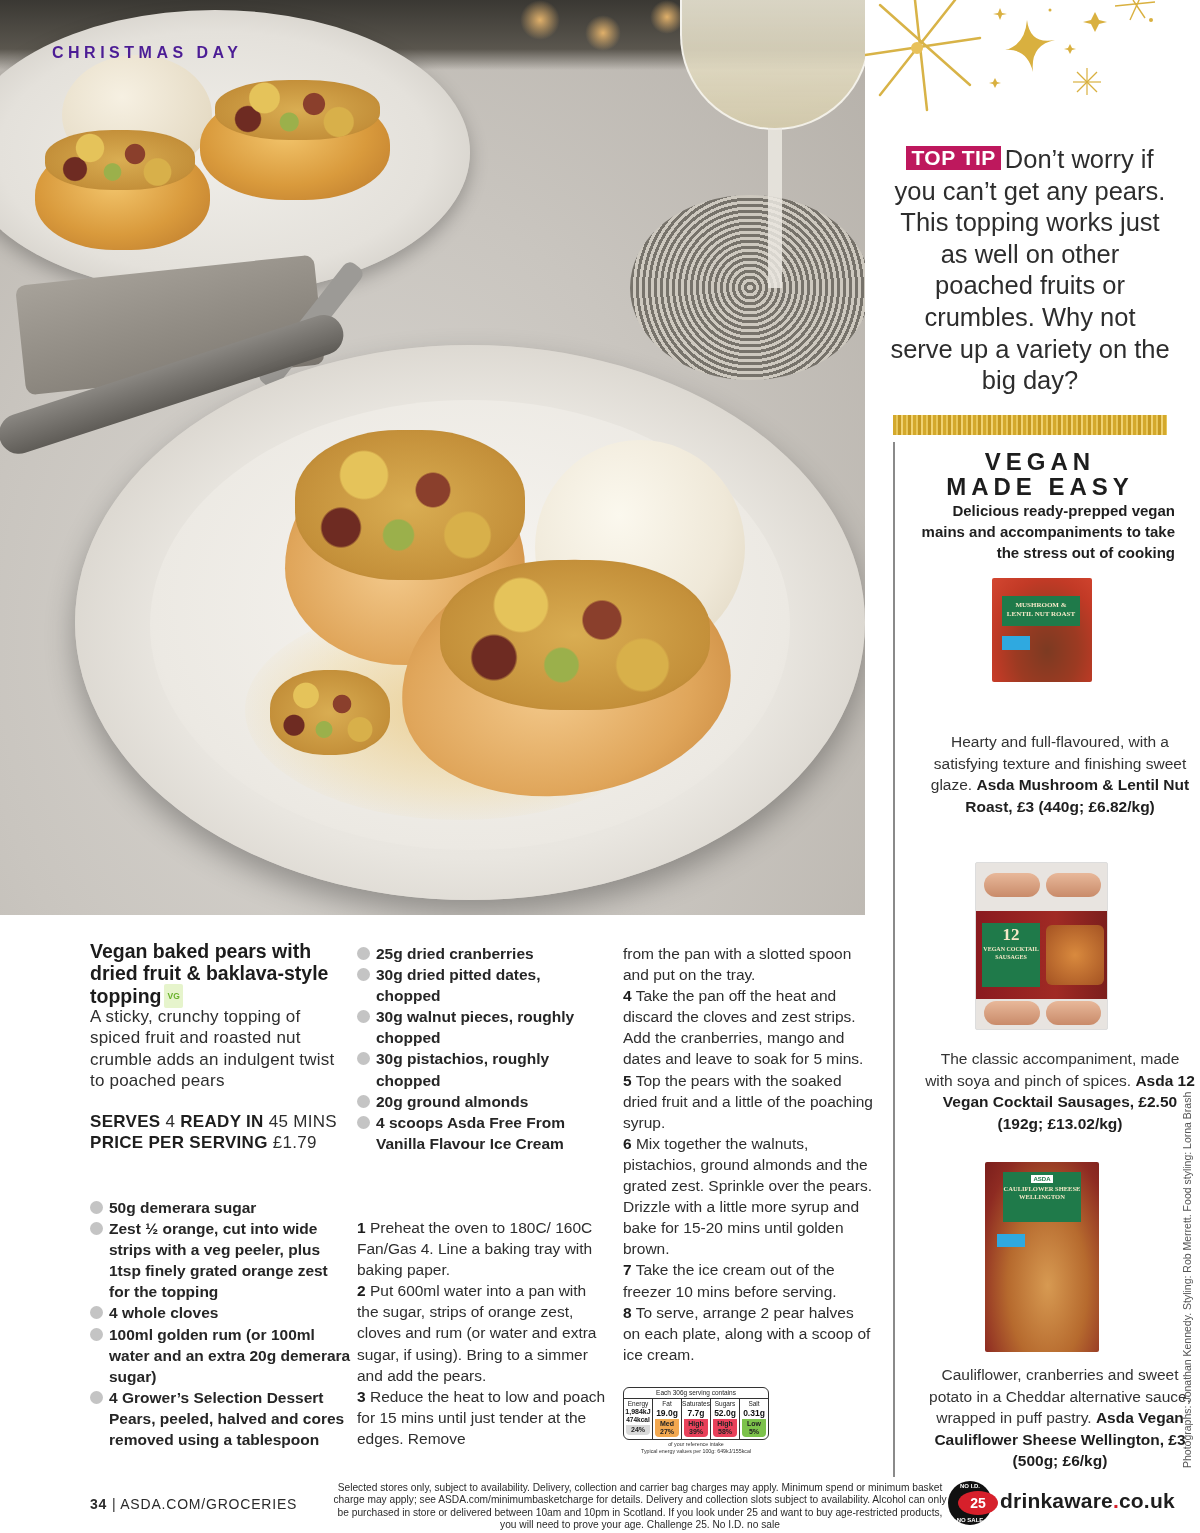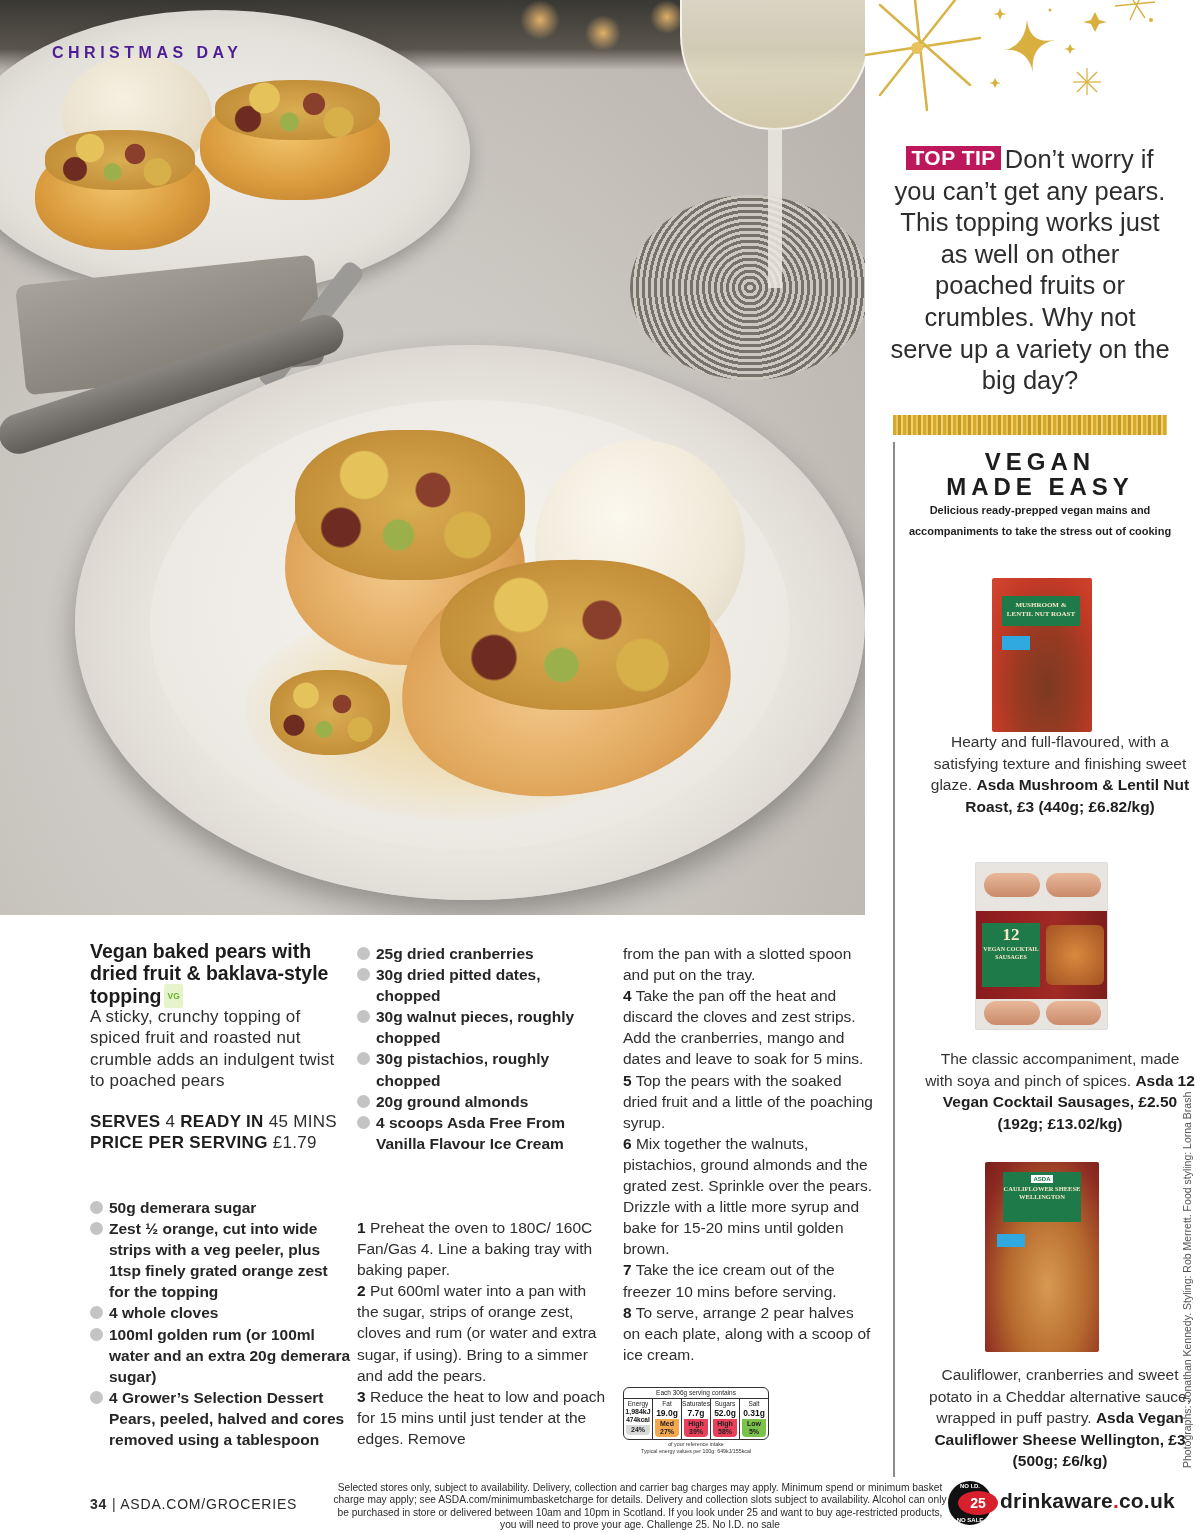--- a/index.html
+++ b/index.html
@@ -59,29 +59,29 @@
 
   
   .tip { position:absolute; left:890px; top:144px; width:280px; text-align:center; font-size:25.5px; line-height:31.6px; color:#2d2d2d; }
   .tip-badge { display:inline-block; background:#be185d; color:#fff; font-weight:700; font-size:21px; line-height:24px; padding:0 5px; margin-right:4px; vertical-align:3px; letter-spacing:.5px; }
   .gold-bar { position:absolute; left:893px; top:415px; width:274px; height:20px;
     background: repeating-linear-gradient(90deg, #d4a92c 0 3px, #e8c75a 3px 5px, #c69a22 5px 8px, #f0d272 8px 10px); }
   .side-rule { position:absolute; left:893px; top:442px; width:2px; height:1035px; background:#8a8a8a; }
 
   
   .vme-title { position:absolute; left:900px; top:449px; width:280px; text-align:center; font-size:24px; line-height:25px; font-weight:700; letter-spacing:5px; color:#1d1d1d; }
-  .vme-sub { position:absolute; left:905px; top:500px; width:270px; text-align:center; font-size:11px; line-height:21px; font-weight:700; color:#1f1f1f; }
+  .vme-sub { position:absolute; left:905px; top:500px; width:270px; text-align:right; font-size:15px; line-height:21px; font-weight:700; color:#1f1f1f; }
 
   .product { position:absolute; left:905px; width:270px; text-align:center; font-size:15.5px; line-height:21.5px; color:#333;margin-left:20px; }
   .product b { color:#1e1e1e; }
   .pack { position:absolute; border-radius:2px; overflow:hidden; }
   .pack .green-label { position:absolute; background:#1f7a4a; color:#f5e9c8; font-family:"Liberation Serif", serif; font-weight:700; text-align:center; }
   .pack .blue-tag { position:absolute; background:#2fa9e0; }
 
-  .pack-nut { left:992px; top:578px; width:100px; height:154px;
+  .pack-nut { left:992px; top:578px; width:100px; height:104px;
     background: radial-gradient(ellipse at 55% 70%, #7c3a22 0%, #9c3a22 40%, #c23a26 70%, #d44630 100%); }
   .pack-saus { left:975px; top:862px; width:133px; height:168px; background:#e8e4e0; border:1px solid #ddd; }
   .pack-saus .tray-row { position:absolute; left:8px; width:117px; height:24px; display:flex; gap:6px; }
   .pack-saus .sausage { flex:1; border-radius:12px; background: linear-gradient(180deg,#e8b89a,#c98b6a); }
   .pack-saus .sleeve { position:absolute; left:0; top:48px; width:133px; height:88px; background: linear-gradient(90deg,#8a1a1f,#a02a24 60%,#7a1e1c); }
   .pack-well { left:985px; top:1162px; width:114px; height:190px;
     background: radial-gradient(ellipse at 55% 65%, #d79a52 0%, #b66a2e 45%, #8e2b22 80%, #7a1e1c 100%); }
 
   
   .recipe-title { position:absolute; left:90px; top:940px; width:260px; font-size:19.5px; line-height:22px; font-weight:700; color:#1c1c1c; }

